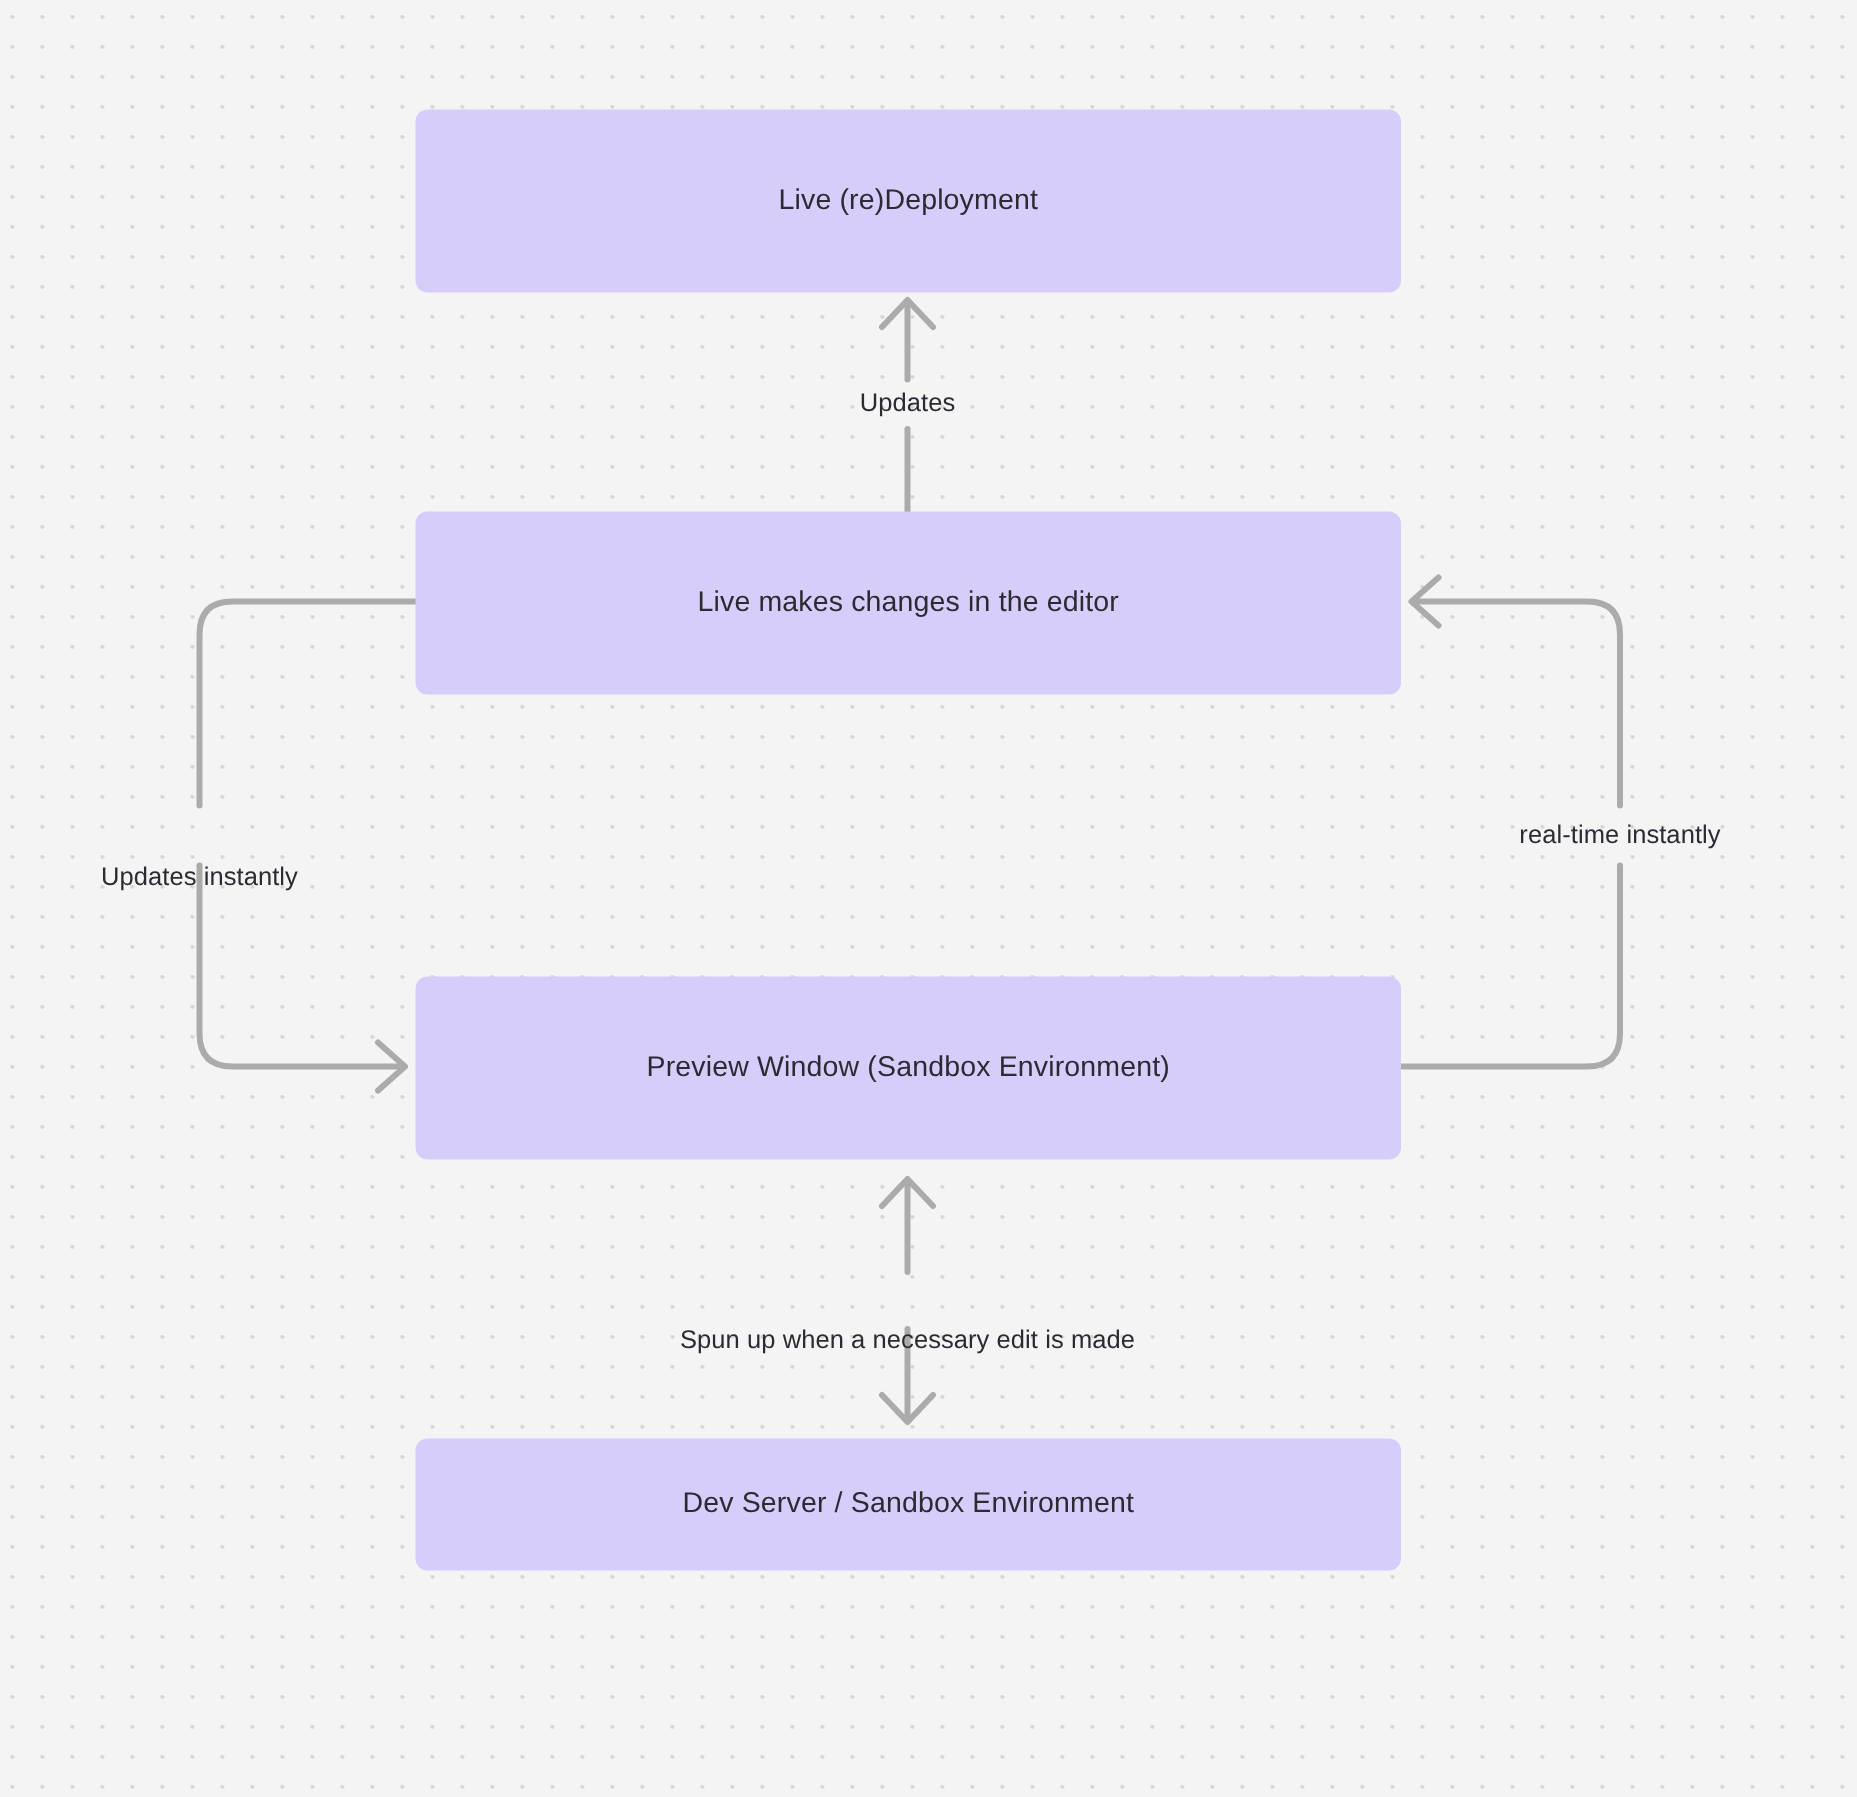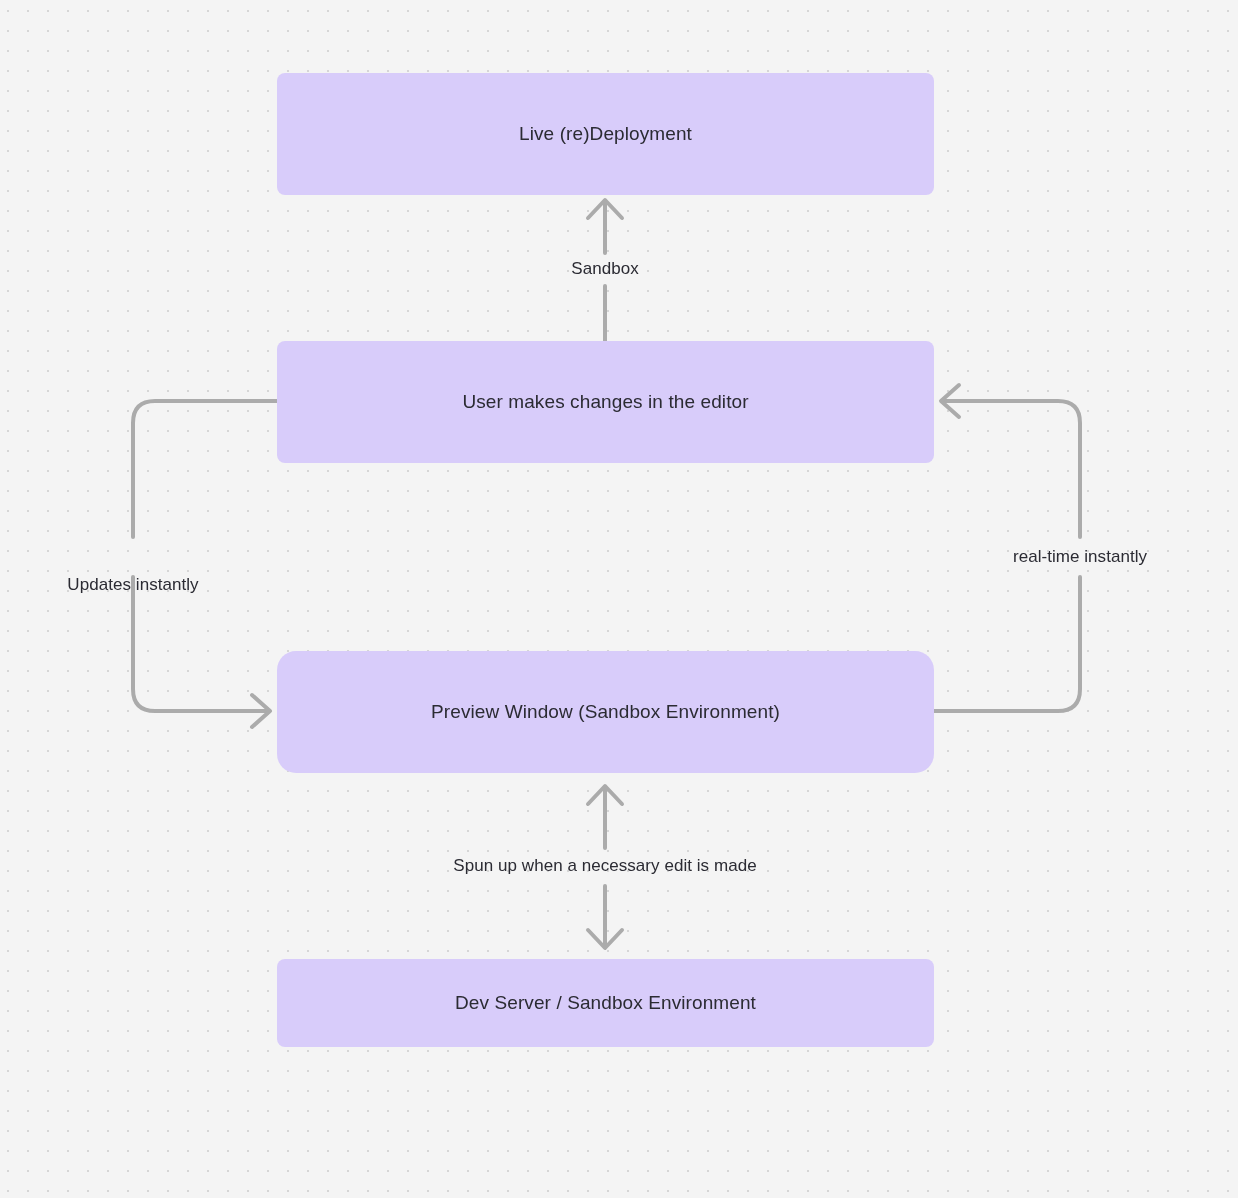--- a/index.html
+++ b/index.html
@@ -94,32 +94,32 @@
       <line x1="605" y1="886" x2="605" y2="944" stroke="#ababab" stroke-width="4" stroke-linecap="round"></line>
       <path d="M588,930 L605,948 L622,930" fill="none" stroke="#ababab" stroke-width="4" stroke-linecap="round" stroke-linejoin="round"></path>
     </g>
   </svg>
 
   <div class="node" style="left:277px; top:73px; width:657px; height:122px;">
     <span>Live (re)Deployment</span>
   </div>
 
   <div class="node" style="left:277px; top:341px; width:657px; height:122px;">
-    <span>User makes changes in the editor</span>
+    <span>Live makes changes in the editor</span>
   </div>
 
-  <div class="node" style="left:277px; top:651px; width:657px; height:122px;border-radius:19px;">
+  <div class="node" style="left:277px; top:651px; width:657px; height:122px;">
     <span>Preview Window (Sandbox Environment)</span>
   </div>
 
   <div class="node" style="left:277px; top:959px; width:657px; height:88px;">
     <span>Dev Server / Sandbox Environment</span>
   </div>
 
-  <div class="edge-label" style="left:605px; top:269px;">Sandbox</div>
+  <div class="edge-label" style="left:605px; top:269px;">Updates</div>
 
   <div class="edge-label" style="left:133px; top:585px;">Updates instantly</div>
 
   <div class="edge-label" style="left:1080px; top:557px;">real-time instantly</div>
 
-  <div class="edge-label" style="left:605px; top:866px;">Spun up when a necessary edit is made</div>
+  <div class="edge-label" style="left:605px; top:894px;">Spun up when a necessary edit is made</div>
 
 </div>
 
 </body></html>

